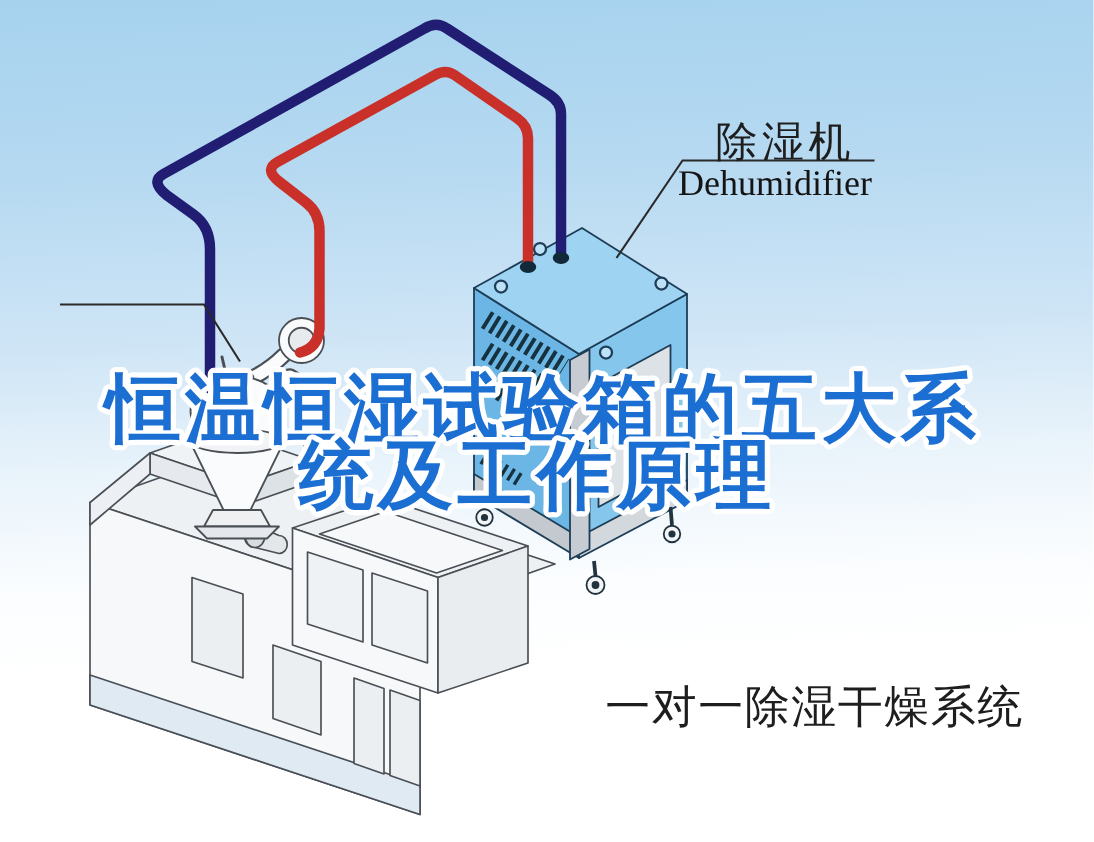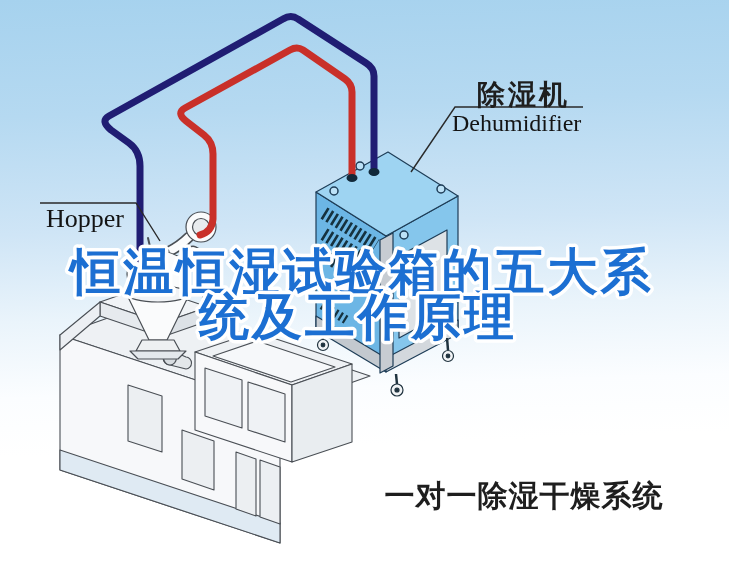--- a/index.html
+++ b/index.html
@@ -3,32 +3,32 @@
 <meta charset="utf-8">
 <style>
   html,body{margin:0;padding:0;}
   .stage{
     position:relative;width:729px;height:561px;overflow:hidden;
     background:linear-gradient(178deg,#a6d2ee 0%,#b5d9f1 20%,#cfe5f6 40%,#eaf4fb 55%,#fbfdff 68%,#ffffff 78%,#ffffff 100%);
     font-family:"Liberation Sans",sans-serif;
   }
   .stage svg{position:absolute;left:0;top:0;}
   .callout-zh{
-    position:absolute;font-weight:bold;color:#1e1e1e;white-space:nowrap;
+    position:absolute;font-weight:normal;color:#1e1e1e;white-space:nowrap;
     font-family:"Liberation Sans",sans-serif;
   }
   .callout-en{
     position:absolute;color:#141414;white-space:nowrap;
     font-family:"Liberation Serif",serif;
   }
   .hopper-zh{left:46px;top:170px;font-size:27px;letter-spacing:3px;}
   .hopper-en{left:46px;top:204px;font-size:26px;}
   .dehum-zh{left:477px;top:76px;font-size:28px;letter-spacing:3px;}
   .dehum-en{left:452px;top:110px;font-size:24px;}
-  .caption{position:absolute;left:369px;top:451px;width:310px;text-align:center;margin-top:25px;}
+  .caption{position:absolute;left:388px;top:451px;width:310px;text-align:center;}
   .caption-zh{position:static;display:block;font-size:30px;letter-spacing:1px;}
   .caption-en{position:static;display:block;font-size:24px;font-weight:bold;margin-top:6px;}
   .title-text{
     font-family:"Liberation Sans",sans-serif;
     font-weight:900;
     letter-spacing:3px;
   }
 </style>
 </head>
 <body>
@@ -133,21 +133,20 @@
     <ellipse cx="352" cy="178" rx="5.5" ry="4" fill="#12293a"></ellipse>
     <ellipse cx="374" cy="172" rx="5.5" ry="4" fill="#12293a"></ellipse>
 
     <path d="M40,203 L136,203 L160,241" fill="none" stroke="#2a2a2a" stroke-width="1.4"></path>
     <path d="M583,107 L455,107 L411,172" fill="none" stroke="#2a2a2a" stroke-width="1.4"></path>
 
     <text class="title-text" x="362" y="289" font-size="50" text-anchor="middle" fill="#1c6fd2" stroke="#ffffff" stroke-width="7" paint-order="stroke" stroke-linejoin="round">恒温恒湿试验箱的五大系</text>
     <text class="title-text" x="358" y="334" font-size="50" text-anchor="middle" fill="#1c6fd2" stroke="#ffffff" stroke-width="7" paint-order="stroke" stroke-linejoin="round">统及工作原理</text>
   </svg>
 
-  <div class="callout-en hopper-en">Hopper</div>
 
   <div class="callout-zh dehum-zh">除湿机</div>
   <div class="callout-en dehum-en">Dehumidifier</div>
 
   <div class="caption">
     <span class="callout-zh caption-zh">一对一除湿干燥系统</span>
   </div>
 
 </div>
 

